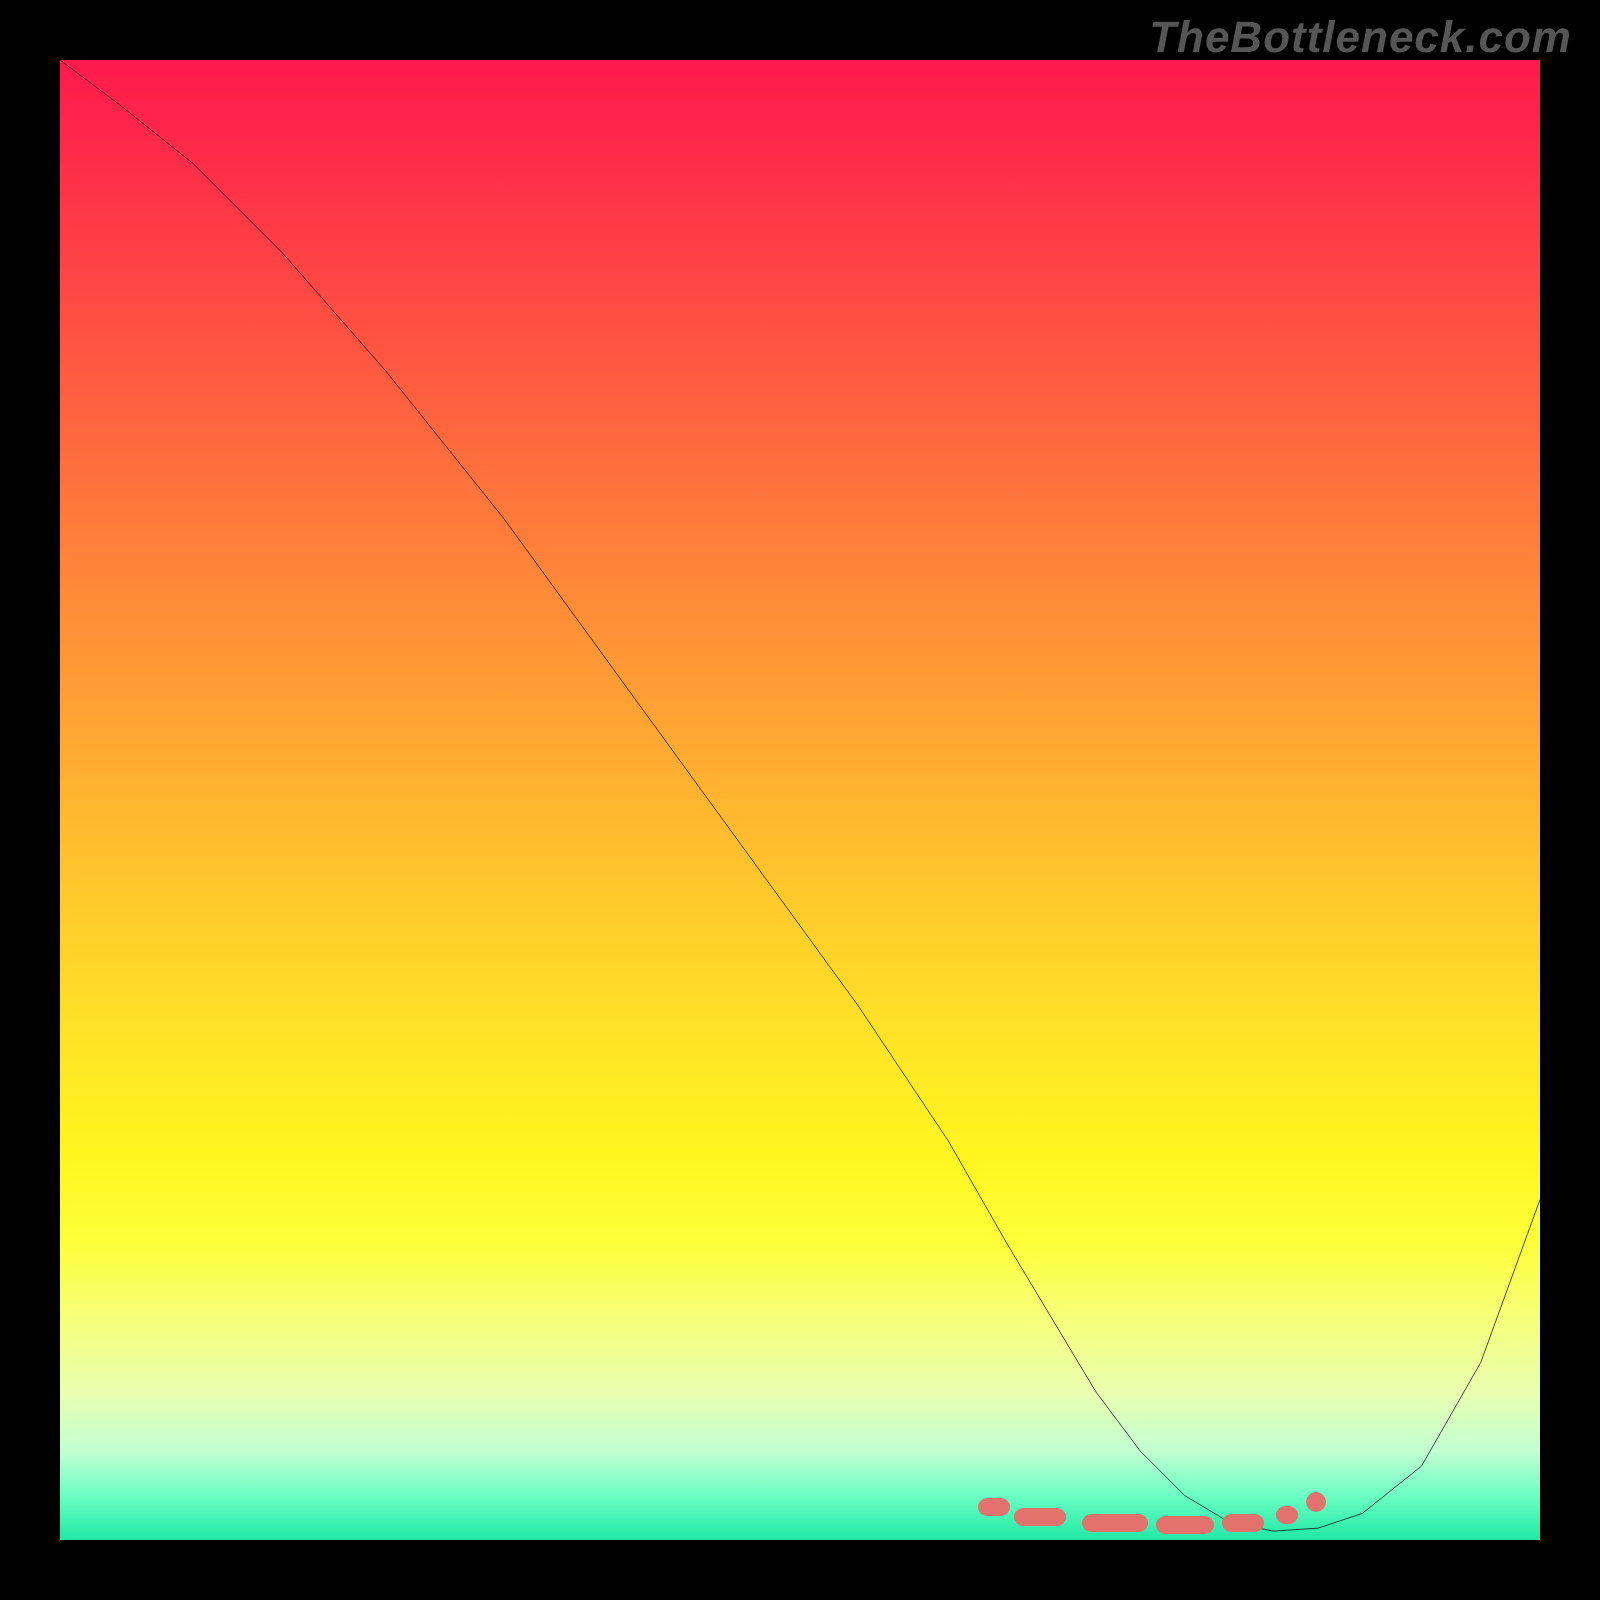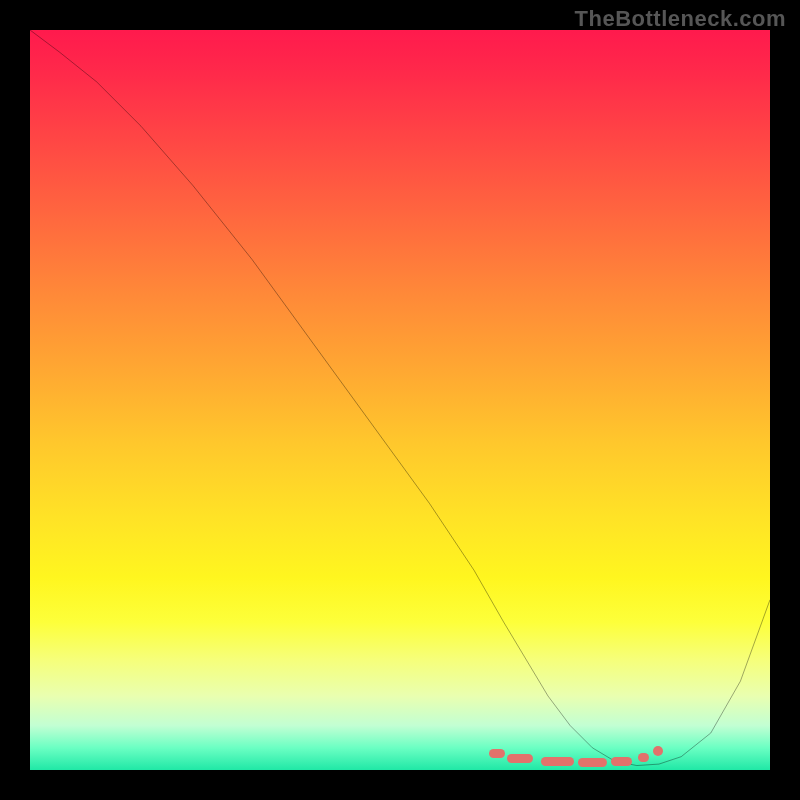--- a/index.html
+++ b/index.html
@@ -12,20 +12,21 @@
   }
   .watermark {
     position: absolute;
     top: 6px;
     right: 14px;
     font-family: Arial, Helvetica, sans-serif;
     font-size: 22px;
     font-weight: bold;
     color: #565656;
     letter-spacing: 0.5px;
+    font-style: italic;
   }
   .plot-area {
     position: absolute;
     left: 30px;
     top: 30px;
     width: 740px;
     height: 740px;
     overflow: hidden;
   }
   .gradient {

